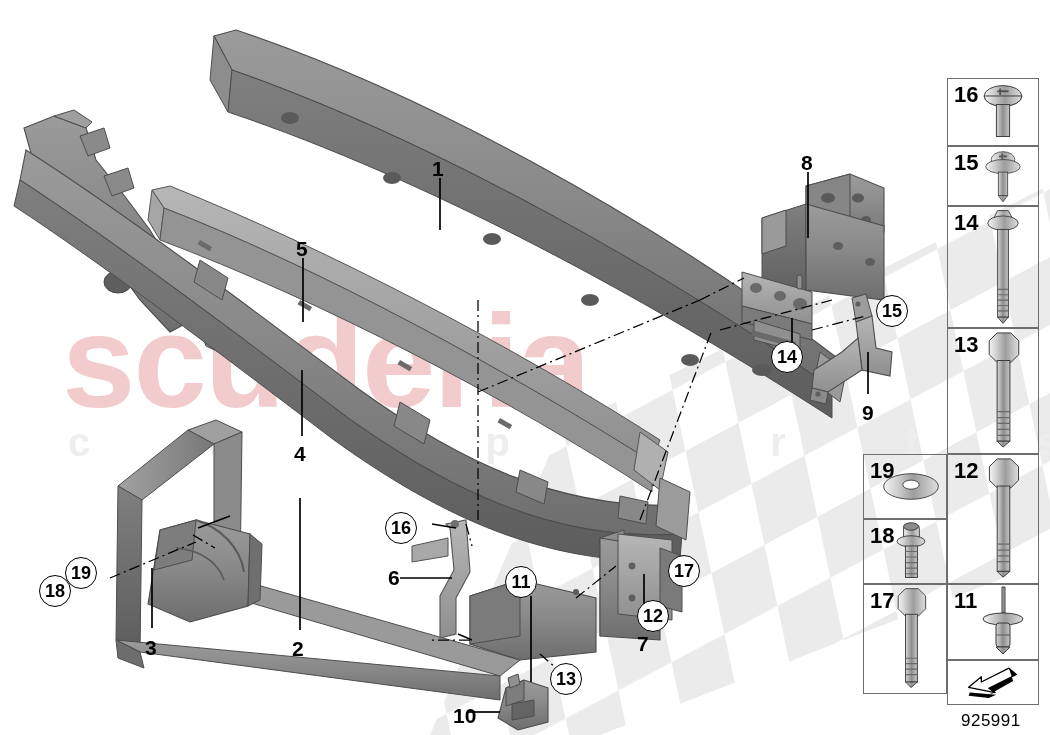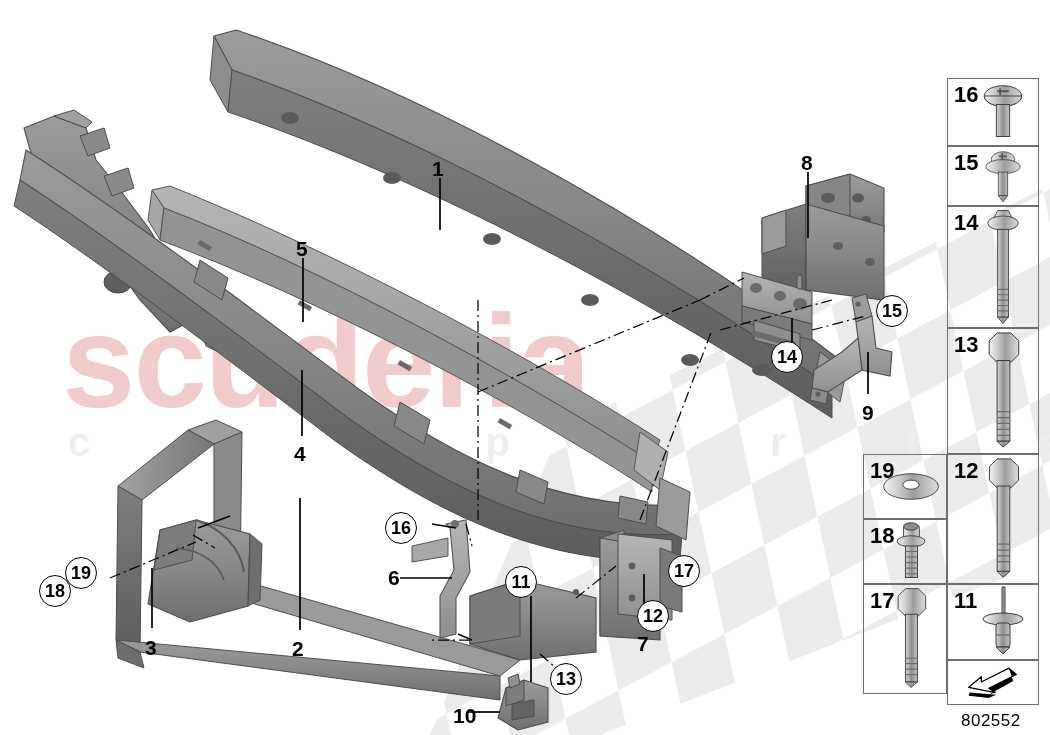--- a/index.html
+++ b/index.html
@@ -488,14 +488,14 @@
                 <stop offset="1" stop-color="#c8c8c8"></stop>
               </linearGradient>
             </defs>
             <path d="M6,42 L30,22 L30,32 L82,6 L96,18 L44,44 L56,52 Z" fill="#ffffff" stroke="#000" stroke-width="2.4" stroke-linejoin="round"></path>
             <path d="M82,6 L96,18 L44,44 L56,52 L44,56 L90,30 Z" fill="#000"></path>
             <path d="M8,52 L58,56 L44,62 L6,58 Z" fill="#000"></path>
           </svg></div>
       </div>
     </div>
 
-  <div id="dwgno" style="left: 961px; top: 711px;">802552</div>
+  <div id="dwgno" style="left: 961px; top: 711px;">925991</div>
 </div>
 
 </body></html>

